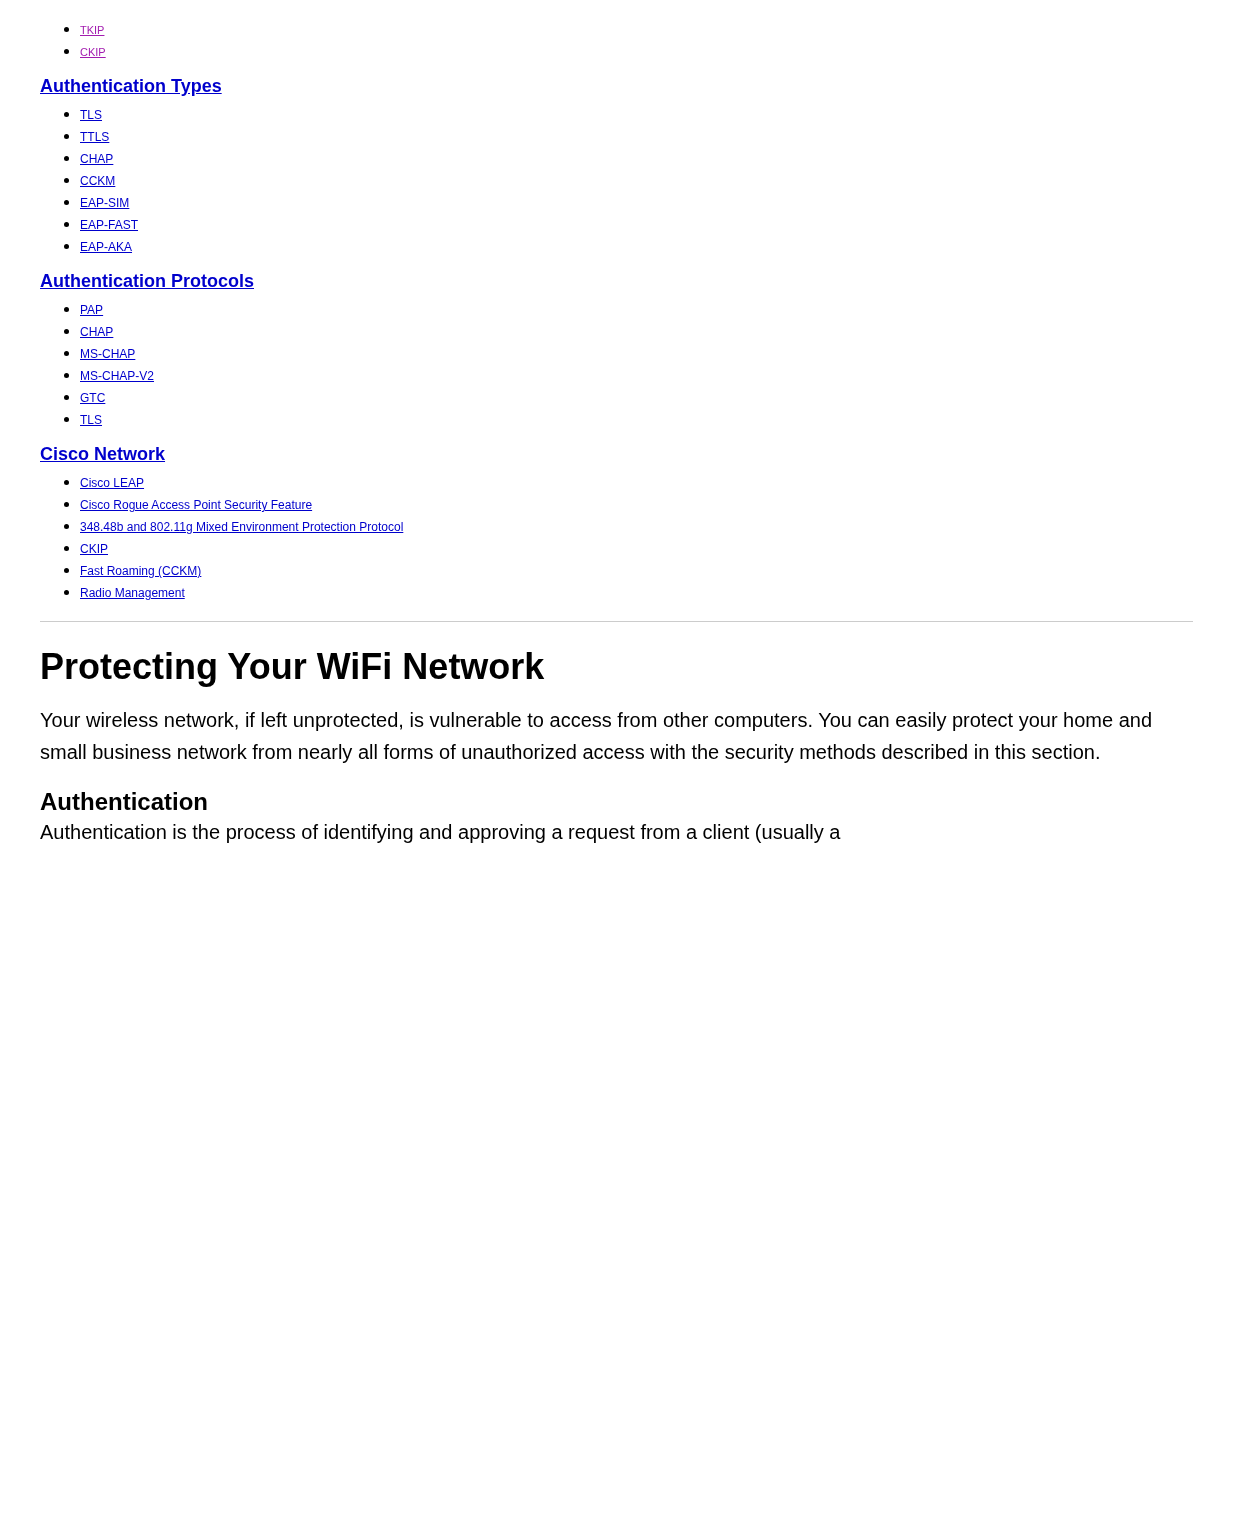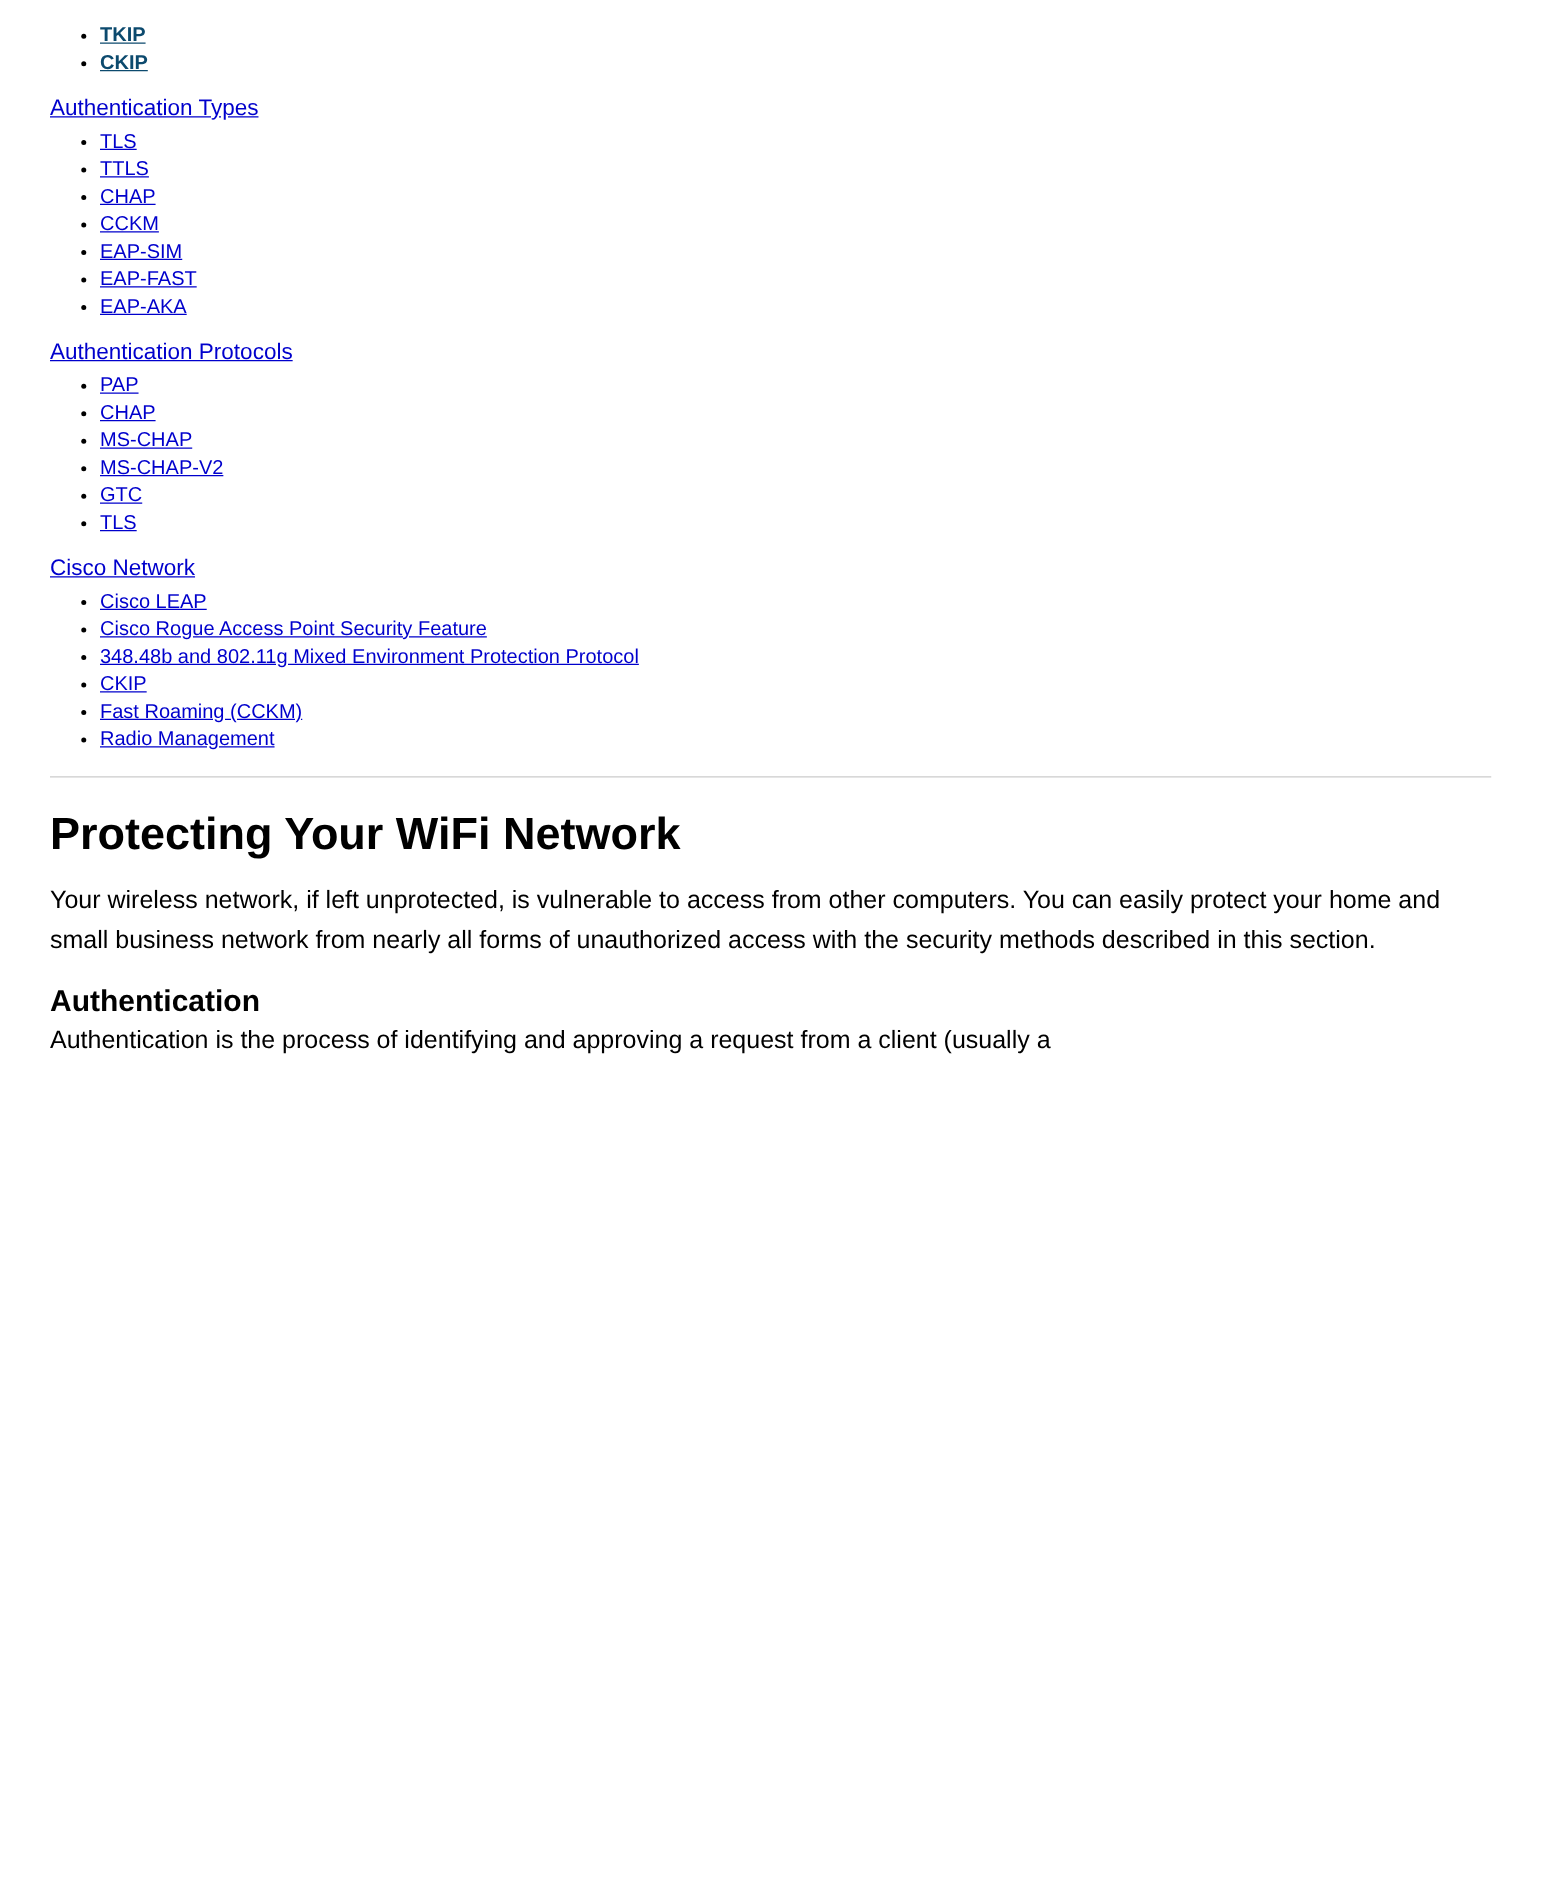--- a/index.html
+++ b/index.html
@@ -21,53 +21,52 @@
       list-style: disc;
       padding-left: 40px;
       margin-bottom: 16px;
     }
 
     .top-list li {
       margin-bottom: 4px;
     }
 
     .top-list li a {
-      color: #0c4a6e;
+      color: #a21caf;
       text-decoration: underline;
-      font-size: 16px;
-      font-weight: bold;
+      font-size: 11px;
     }
 
     .section-heading {
       margin-top: 8px;
       margin-bottom: 8px;
     }
 
     .section-heading a {
       color: #0000cc;
       text-decoration: underline;
       font-size: 18px;
-      font-weight: normal;
+      font-weight: bold;
     }
 
     .section-list {
       list-style: disc;
       padding-left: 40px;
       margin-top: 8px;
       margin-bottom: 16px;
     }
 
     .section-list li {
       margin-bottom: 4px;
     }
 
     .section-list li a {
       color: #0000cc;
       text-decoration: underline;
-      font-size: 16px;
+      font-size: 12px;
     }
 
     .divider {
       border: none;
       border-top: 1px solid #cccccc;
       margin: 20px 0;
     }
 
     .main-heading {
       font-size: 36px;

